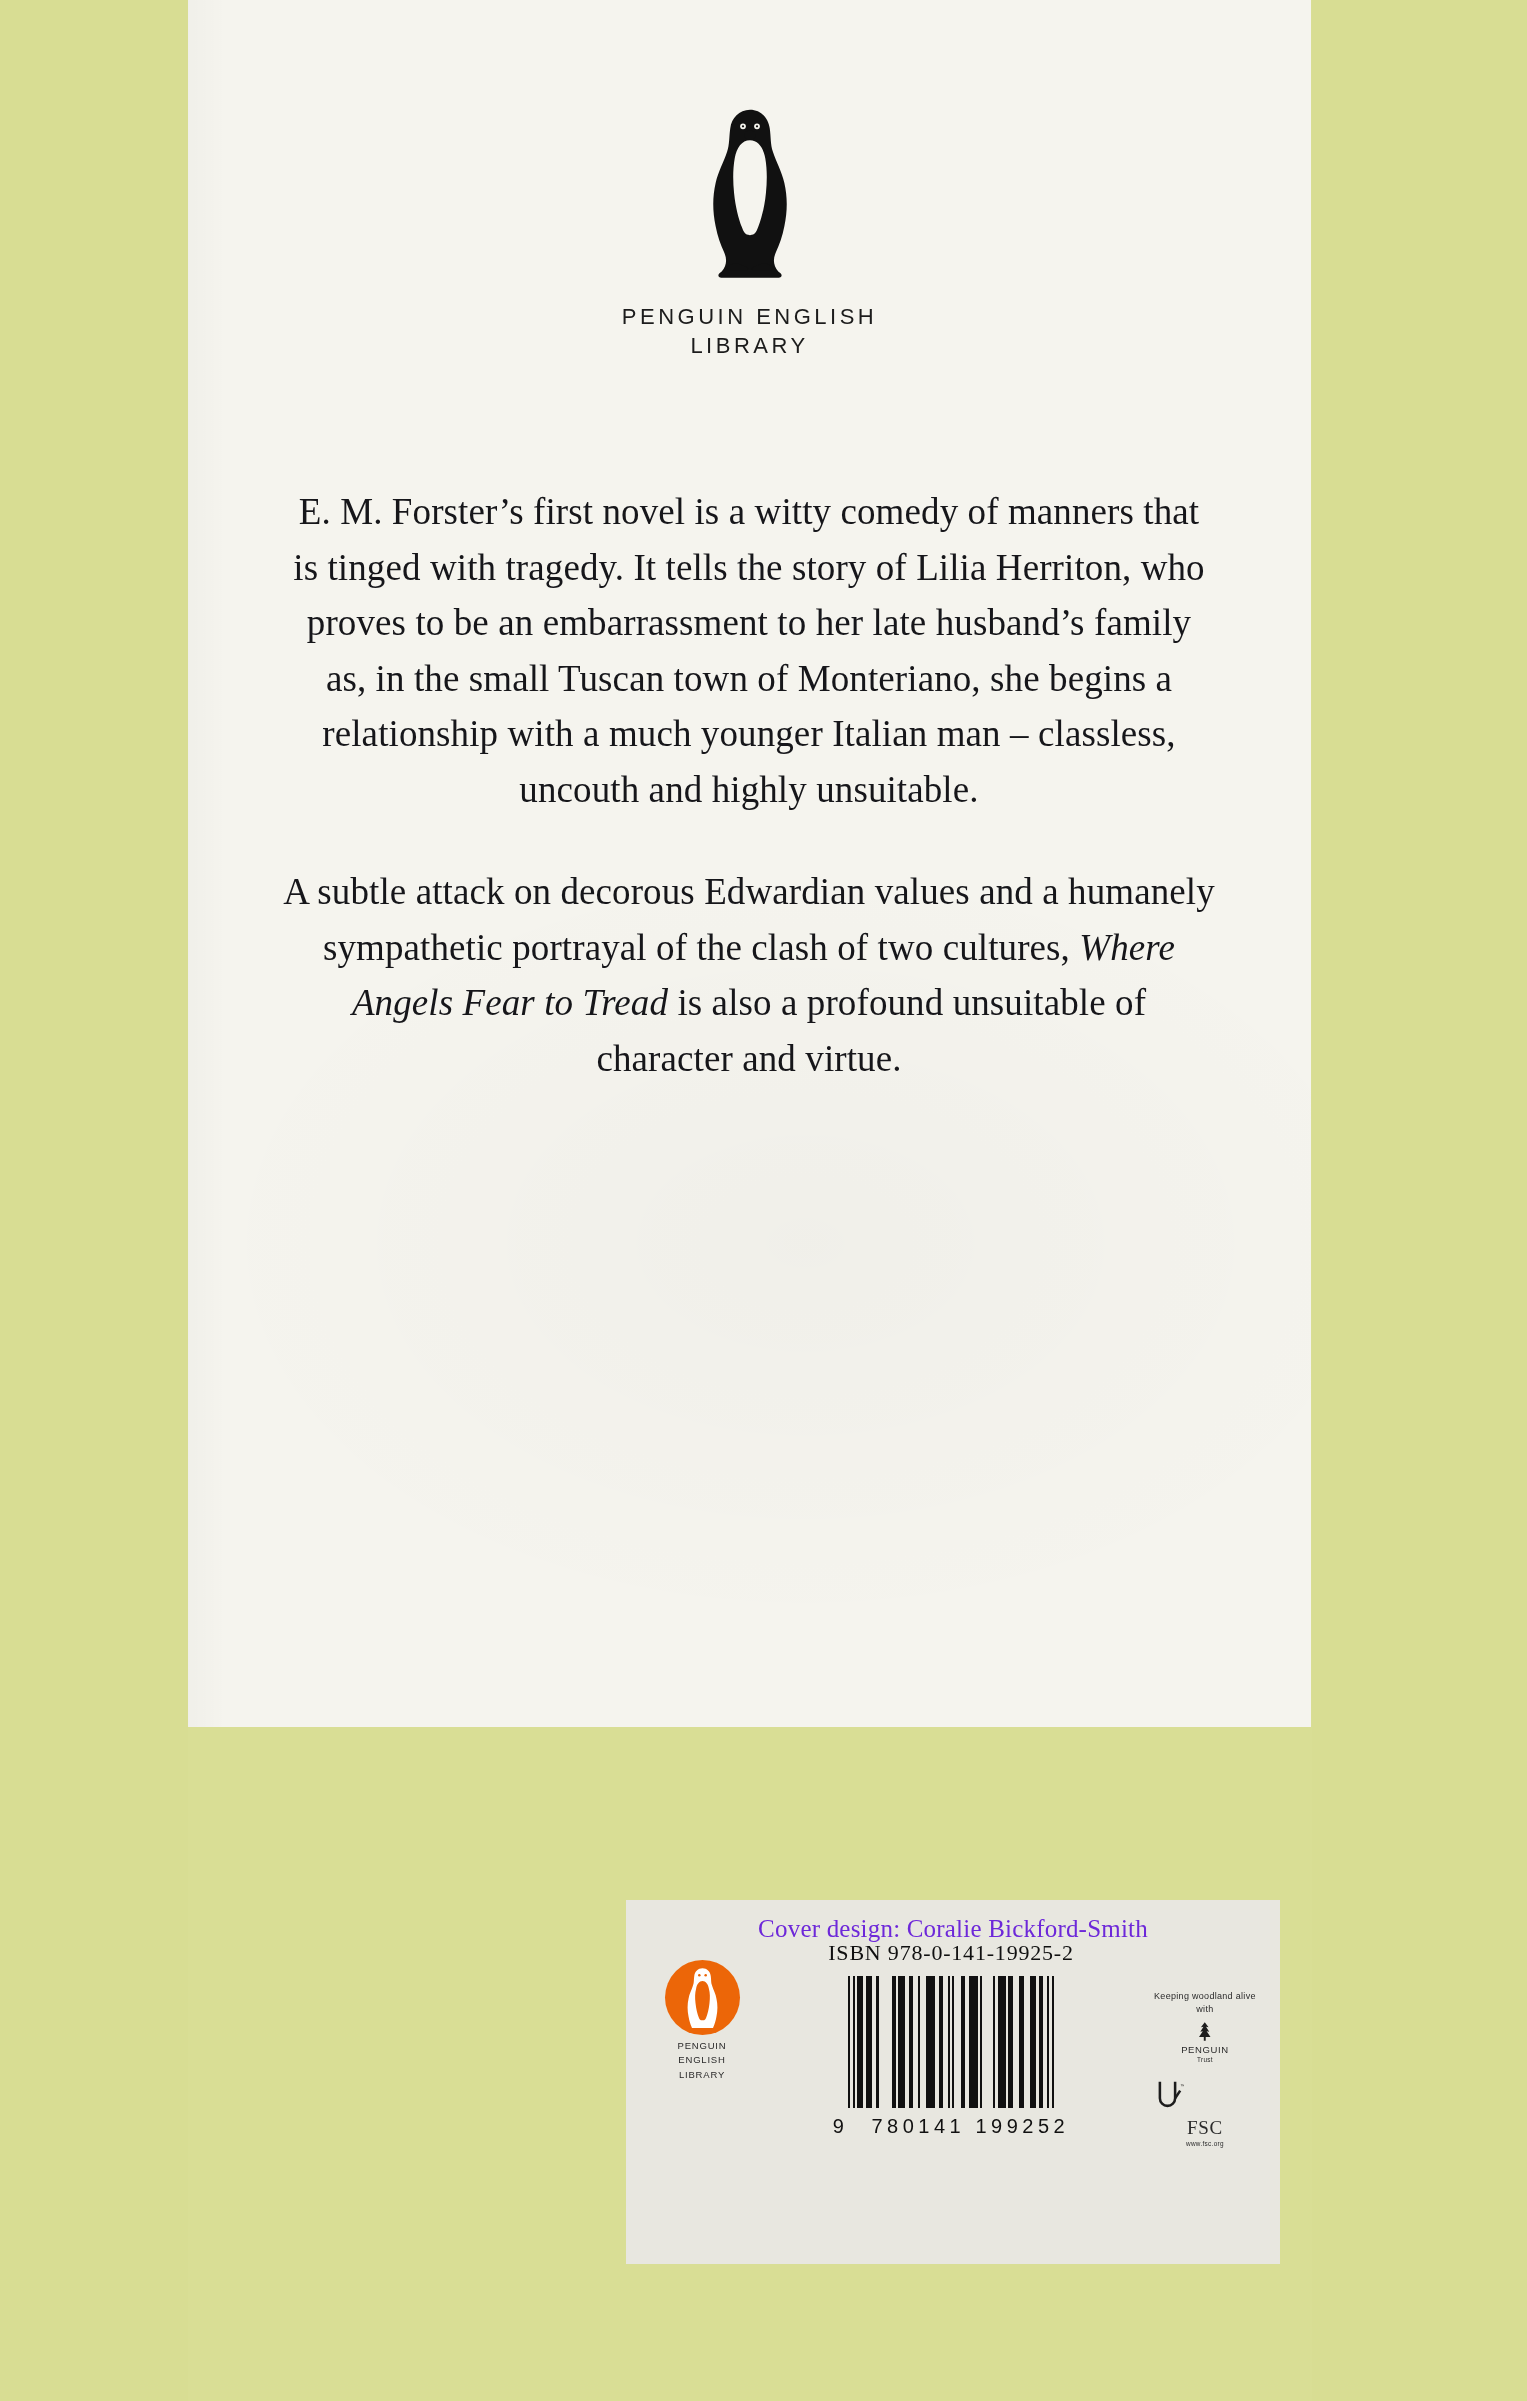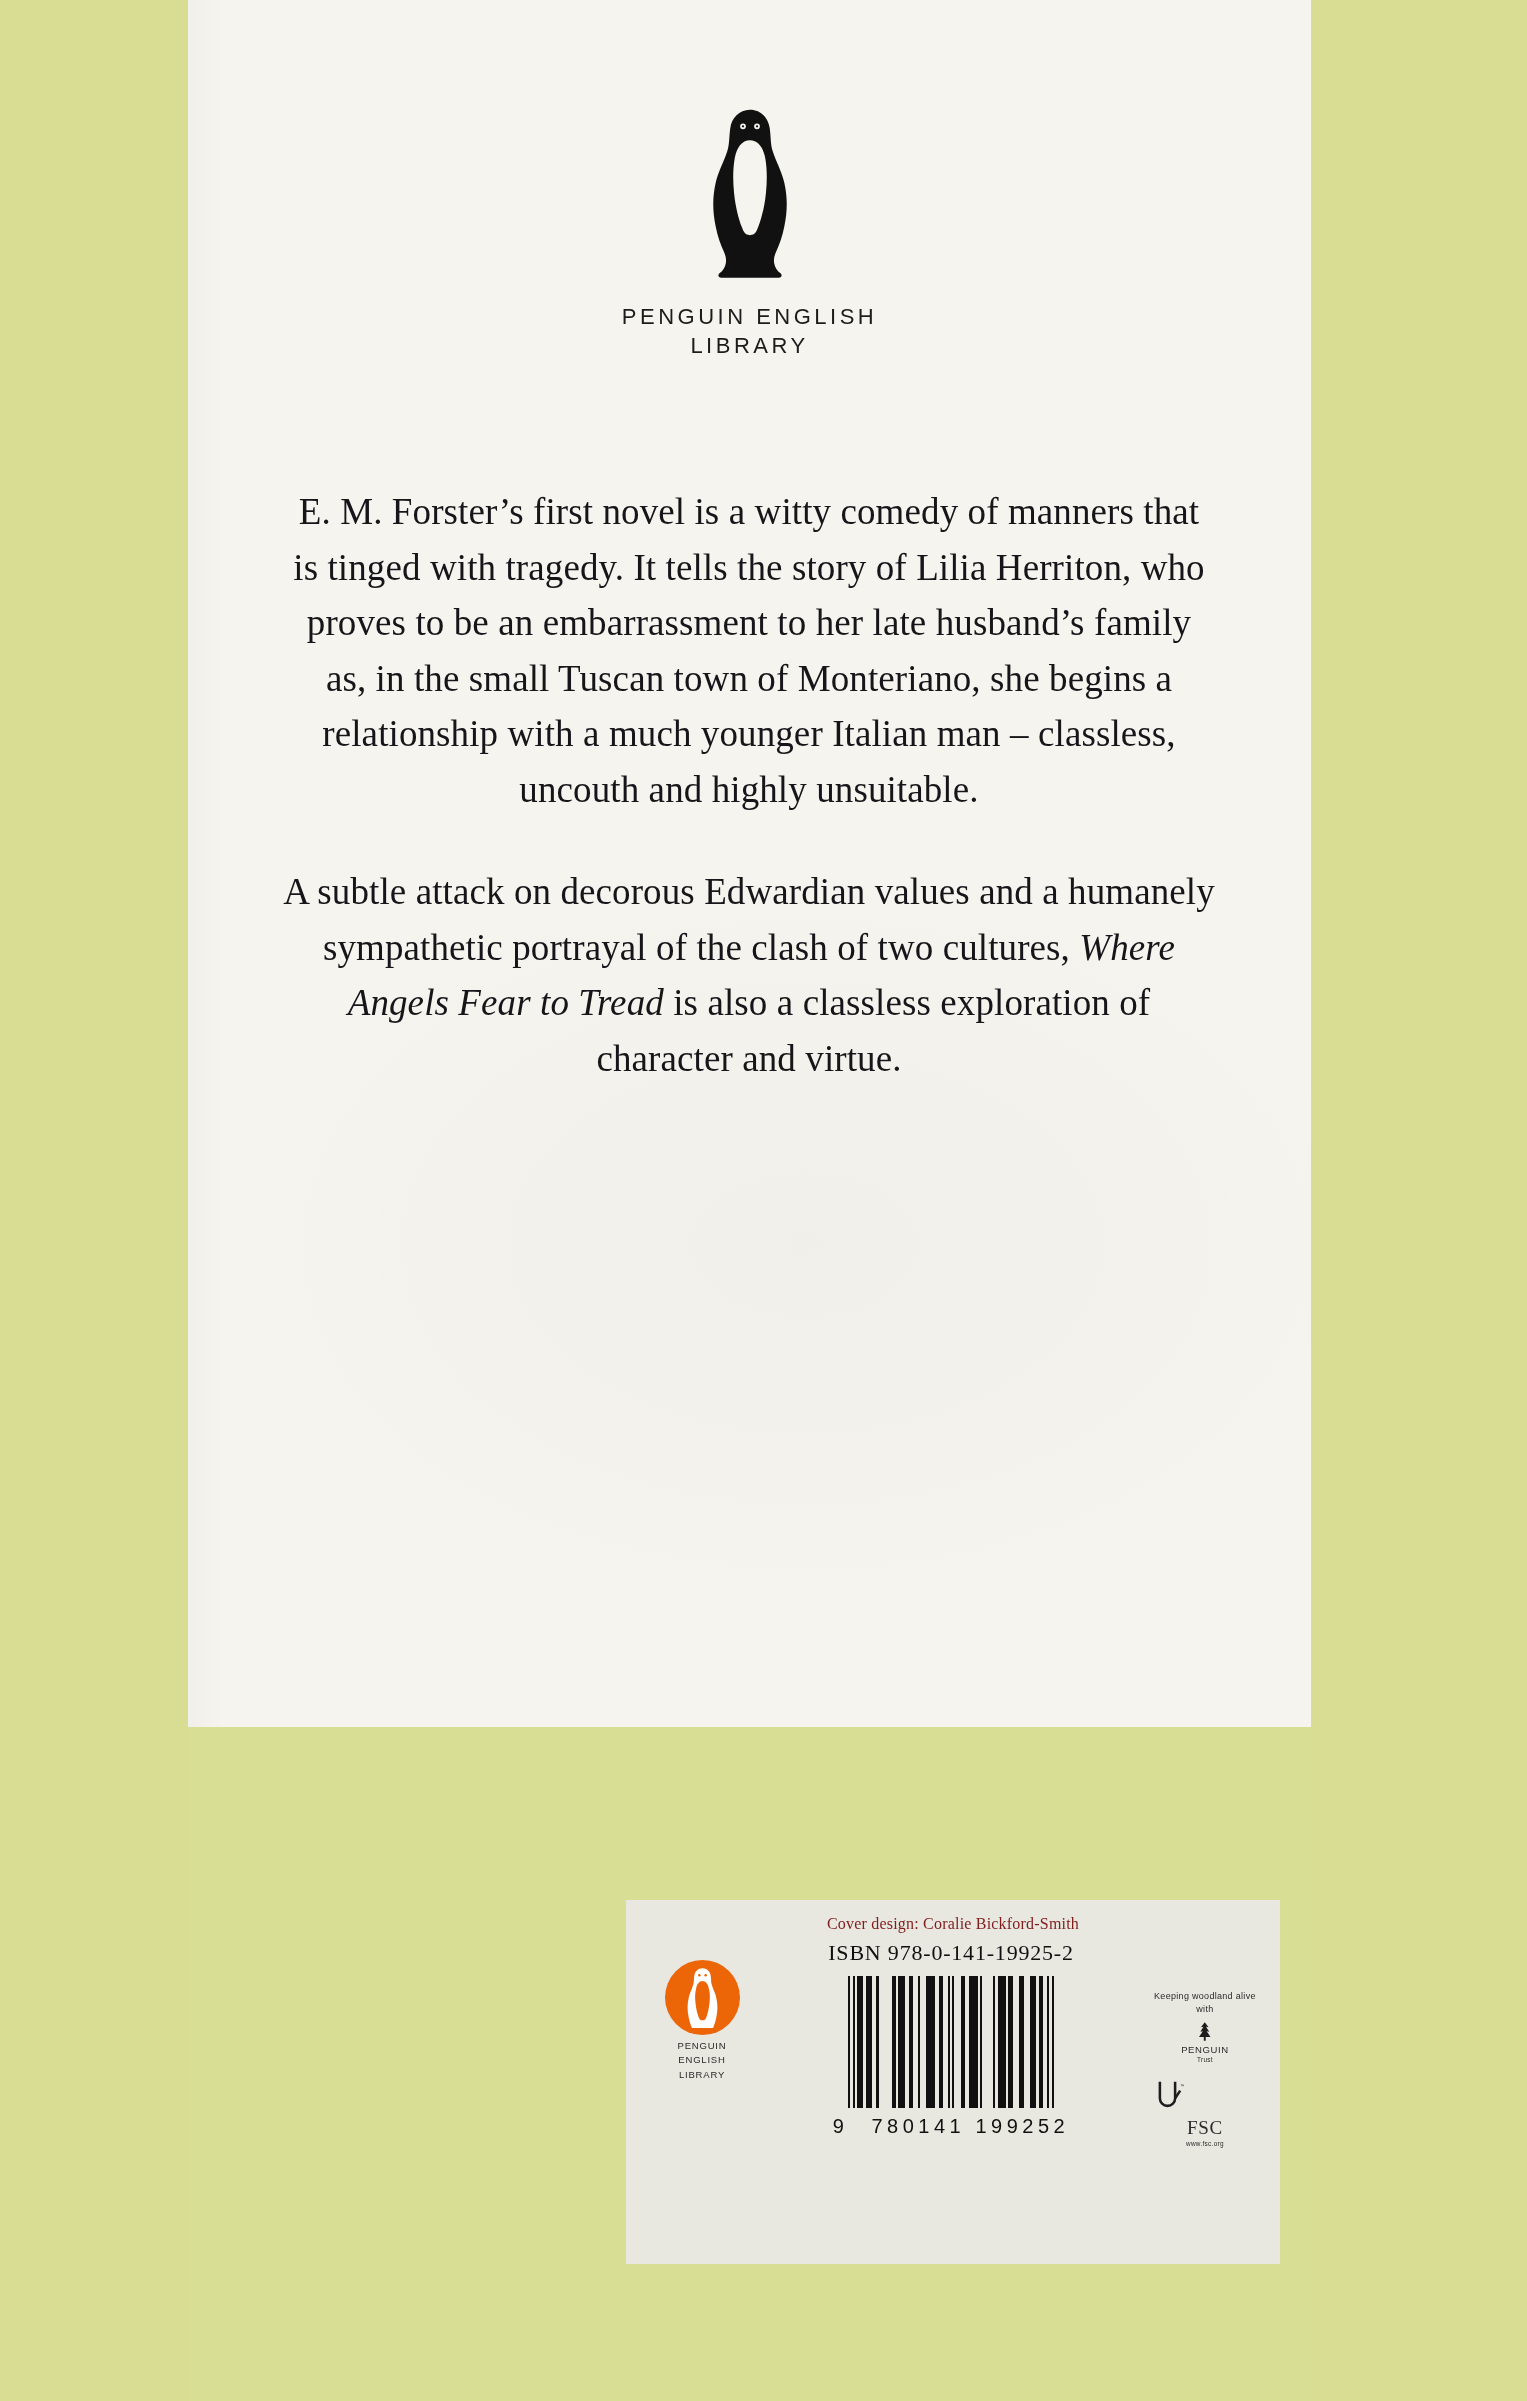--- a/index.html
+++ b/index.html
@@ -107,22 +107,22 @@
     top: 1900px;
     width: 654px;
     height: 364px;
     background: #e8e7e0;
   }
   .cover-credit {
     position: absolute;
     top: 14.6px;
     left: 0; right: 0;
     text-align: center;
-    font-size: 16px;
-    color: #7f1d1d;
+    font-size: 25px;
+    color: #6d28d9;
     letter-spacing: 0.2px;
   }
 
   .bc-left {
     position: absolute;
     left: 23px;
     top: 51px;
     width: 106px;
     height: 191px;
     display: flex;
@@ -278,21 +278,21 @@
         </g>
       </svg>
       <div class="imprint">
         <div>PENGUIN ENGLISH</div>
         <div>LIBRARY</div>
       </div>
     </div>
 
     <div class="blurb">
       <p>E. M. Forster’s first novel is a witty comedy of manners that is tinged with tragedy. It tells the story of Lilia Herriton, who proves to be an embarrassment to her late husband’s family as, in the small Tuscan town of Monteriano, she begins a relationship with a much younger Italian man – classless, uncouth and highly unsuitable.</p>
-      <p><span>A subtle attack on decorous Edwardian values and a humanely sympathetic portrayal of the clash of two cultures, </span><em>Where Angels Fear to Tread</em><span> is also a classless exploration of character and virtue.</span></p>
+      <p><span>A subtle attack on decorous Edwardian values and a humanely sympathetic portrayal of the clash of two cultures, </span><em>Where Angels Fear to Tread</em><span> is also a profound unsuitable of character and virtue.</span></p>
     </div>
 
     <div class="barcode-block">
       <div class="cover-credit">Cover design: Coralie Bickford-Smith</div>
 
       <div class="bc-left">
         <div class="bc-penguin-circle">
           <svg viewBox="0 0 52 96" aria-hidden="true">
             <path fill="#ffffff" d="M26 2c-7 0-12 5-13 12-1 6 0 10-2 15-2 7-6 13-7 21-2 9-2 18 0 28 1 7 3 12 5 17 1 3 2 5 1 7-1 3-2 5-4 7-1 1-1 3 1 3h38c2 0 2-2 1-3-2-2-3-4-4-7-1-2 0-4 1-7 2-5 4-10 5-17 2-10 2-19 0-28-1-8-5-14-7-21-2-5-1-9-2-15-1-7-6-12-13-12z"></path>
             <path fill="#ec6608" d="M26 22c-5 0-9 5-10 12-2 7-2 15-1 23 1 9 3 17 5 22 1 3 2 5 6 5s5-2 6-5c2-5 4-13 5-22 1-8 1-16-1-23-1-7-5-12-10-12z"></path>

